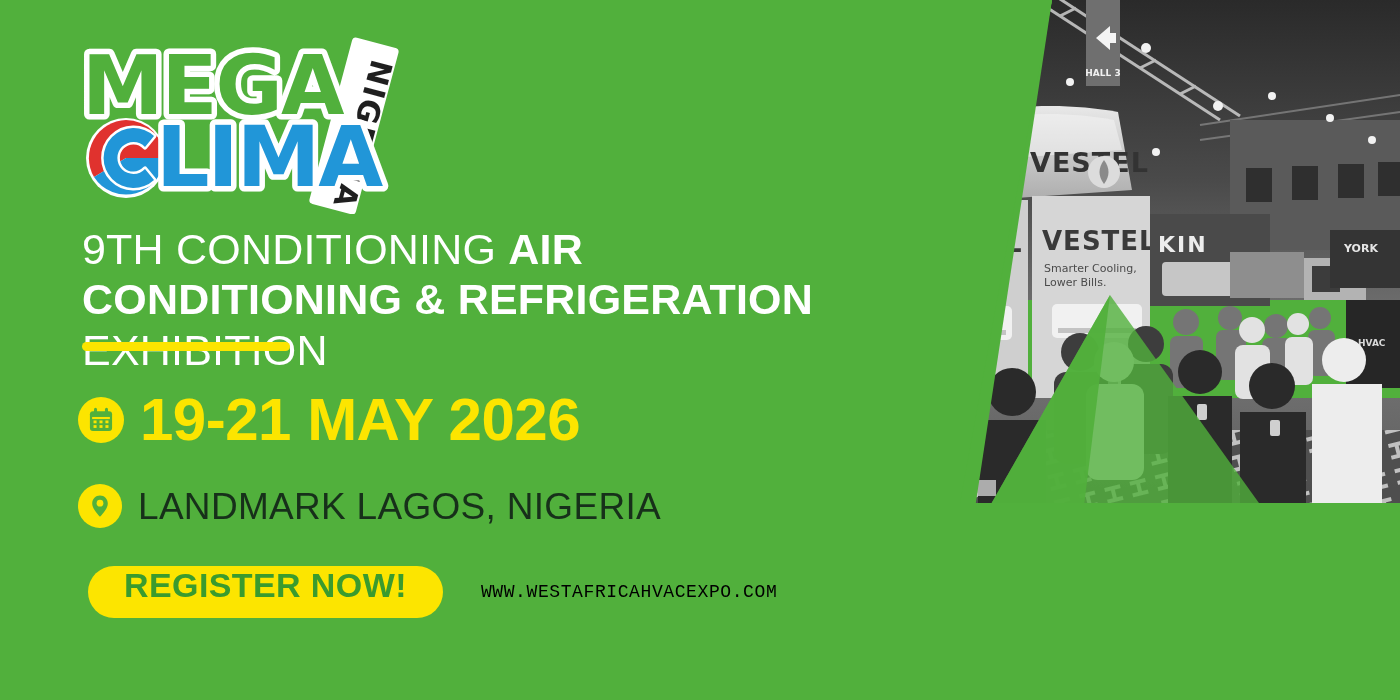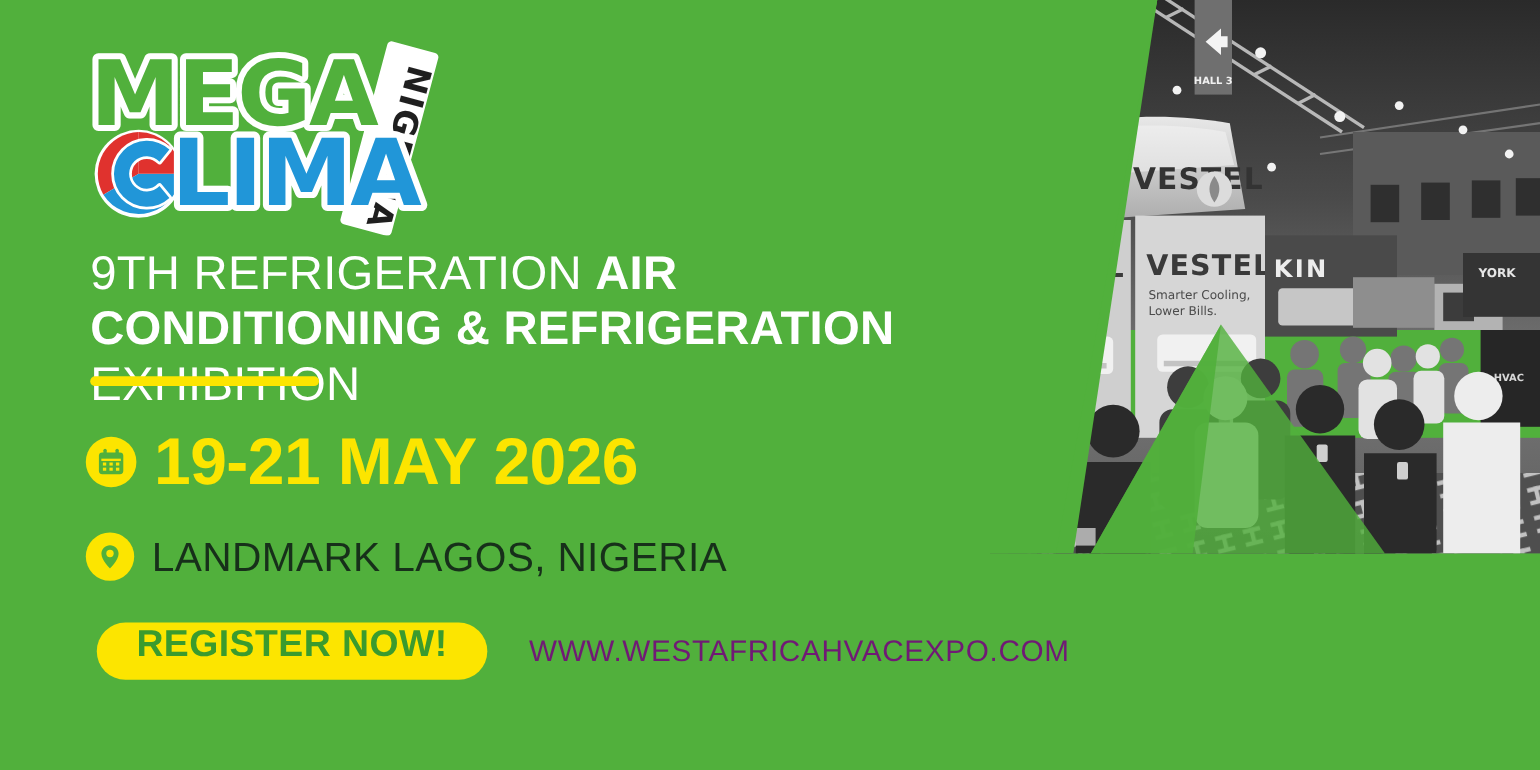--- a/index.html
+++ b/index.html
@@ -112,27 +112,28 @@
     letter-spacing:0.4px;
     padding:2px 36px 16px;
     border-radius:40px;
     border:none;
     cursor:pointer;
     line-height:1;
     white-space:nowrap;
     font-family:"Liberation Sans", sans-serif;
   }
   .site-url {
-    color:#701a75;
-    font-size:27px;
+    color:#000000;
+    font-size:18px;
     font-weight:400;
     letter-spacing:0.6px;
     line-height:1;
     white-space:nowrap;
     text-decoration:none;
+    font-family:Liberation Mono, monospace;
   }
 </style>
 </head>
 <body>
 
 <div id="banner">
 
   <div class="photo-panel">
     <svg class="photo-svg" viewBox="0 0 500 700" preserveAspectRatio="xMidYMid slice">
       <defs>
@@ -334,21 +335,21 @@
         <path d="M38 38 L38 0 A38 38 0 0 0 6 57 Z" fill="#e0322e"></path>
         <path d="M38 38 L6 57 A38 38 0 0 0 76 38 Z" fill="#2196d8"></path>
         <path d="M38 38 L76 38 A38 38 0 0 0 38 0 Z" fill="#e0322e"></path>
         <path d="M66 16 a30 30 0 1 0 0 44 l-9 -11 a16 16 0 1 1 0 -22 z" fill="#2196d8" stroke="#ffffff" stroke-width="5" stroke-linejoin="round" paint-order="stroke"></path>
       </g>
 
       <text x="78" y="152" font-family="DejaVu Sans, sans-serif" font-size="84" font-weight="bold" letter-spacing="-2" fill="#2196d8" stroke="#ffffff" stroke-width="11" paint-order="stroke" stroke-linejoin="round">LIMA</text>
     </svg>
   </div>
 
-  <h1 class="headline"><span>9TH REFRIGERATION </span><span class="hl-strong">AIR CONDITIONING &amp; REFRIGERATION</span><span> EXHIBITION</span></h1>
+  <h1 class="headline"><span>9TH CONDITIONING </span><span class="hl-strong">AIR CONDITIONING &amp; REFRIGERATION</span><span> EXHIBITION</span></h1>
 
   <div class="rule"></div>
 
   <div class="date-row">
     <span class="icon-circle">
       <svg width="28" height="28" viewBox="0 0 24 24" aria-hidden="true">
         <rect x="2.5" y="4.5" width="19" height="17" rx="2.6" fill="#51b03c"></rect>
         <rect x="6" y="1.6" width="2.6" height="5" rx="1.3" fill="#51b03c"></rect>
         <rect x="15.4" y="1.6" width="2.6" height="5" rx="1.3" fill="#51b03c"></rect>
         <rect x="4.4" y="9.4" width="15.2" height="1.8" fill="#fce500"></rect>

